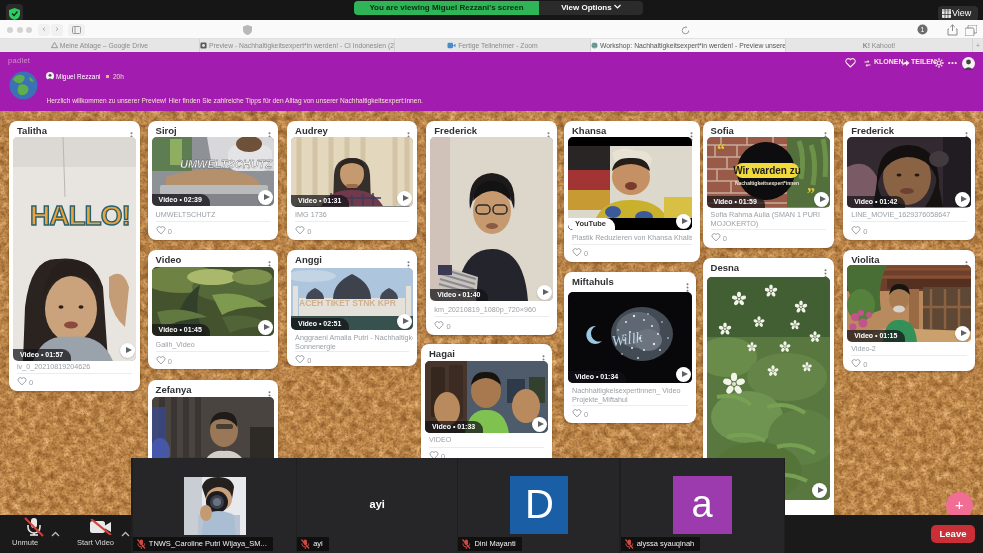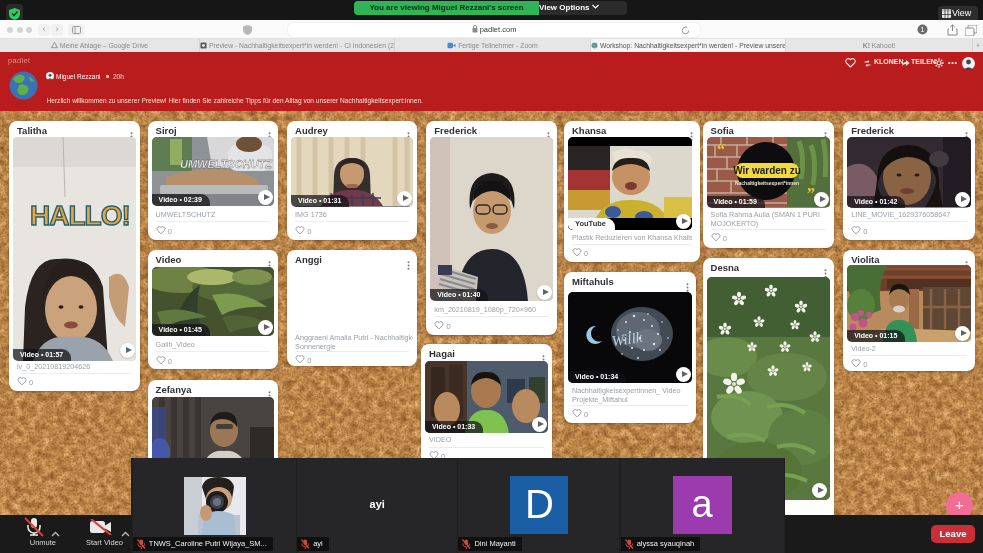--- a/index.html
+++ b/index.html
@@ -2,21 +2,21 @@
 <html><head><meta charset="utf-8">
 <style>
 *{margin:0;padding:0;box-sizing:border-box}
 html,body{width:983px;height:553px;overflow:hidden}
 body{position:relative;font-family:"Liberation Sans",sans-serif;background:#fff}
 .abs{position:absolute}
 
 #topbar{position:absolute;left:0;top:0;width:983px;height:20px;background:#161616}
 #shieldbox{position:absolute;left:6px;top:4px;width:17px;height:19px;background:#2a2a2a;border-radius:4px}
 #banner{position:absolute;left:354px;top:1px;width:185px;height:14px;background:#2fb457;border-radius:4px 0 0 4px;color:#07300f;font-size:8px;font-weight:bold;text-align:center;line-height:14px}
-#vopts{position:absolute;left:539px;top:1px;width:88px;height:14px;background:#2b2b2b;border-radius:0 4px 4px 0;color:#fff;font-size:8px;font-weight:bold;text-align:left;line-height:14px}
+#vopts{position:absolute;left:539px;top:1px;width:104px;height:14px;background:#2b2b2b;border-radius:0 4px 4px 0;color:#fff;font-size:8px;font-weight:bold;text-align:center;line-height:14px}
 #viewbtn{position:absolute;left:938px;top:6px;width:40px;height:15px;background:#2d2d2d;border-radius:4px;color:#fff;font-size:9px;line-height:15px;padding-left:14px}
 
 #toolbar{position:absolute;left:0;top:20px;width:983px;height:19px;background:#fbfafa;border-bottom:1px solid #e2e1e2}
 .tl{position:absolute;top:7px;width:6px;height:6px;border-radius:50%;background:#d4d3d4}
 .navbtn{position:absolute;top:4px;width:12px;height:12px;background:#f2f1f2;border-radius:3px;color:#9b9a9b;font-size:9px;line-height:11px;text-align:center}
 #urlbar{position:absolute;left:288px;top:2.5px;width:412px;height:14.5px;background:#fff;border-radius:5px;box-shadow:0 0 0 0.5px #e8e7e8}
 #urltxt{position:absolute;left:0;top:0;width:100%;text-align:center;font-size:7.5px;color:#3a3a3a;line-height:14.5px}
 
 #tabbar{position:absolute;left:0;top:39px;width:983px;height:13px;background:#e7e6e7}
 .tab{position:absolute;top:0;height:13px;font-size:6.8px;color:#8b8a8b;text-align:center;line-height:13px;overflow:hidden;white-space:nowrap;border-left:1px solid #d4d3d4}
@@ -39,21 +39,21 @@
 .sep{position:absolute;left:8px;right:8px;border-top:1px solid #ececec}
 .heart{position:absolute;left:8px;font-size:7.5px;color:#9aa0a6}
 
 #zbar{position:absolute;left:0;top:515px;width:983px;height:38px;background:#1a1a1a}
 #strip{position:absolute;left:131px;top:458px;width:653.5px;height:95px;background:#1f1f1f}
 .ztile{position:absolute;top:0;height:95px;background:#262628;overflow:hidden}
 .zname{position:absolute;left:0;bottom:2px;height:14px;background:rgba(10,10,10,0.75);color:#f0f0f0;font-size:7.5px;line-height:14px;padding:0 6px 0 16px;white-space:nowrap}
 .zinit{position:absolute;top:18px;width:58px;height:58px;color:#fff;font-size:40px;text-align:center;line-height:56px}
 #pinkplus{position:absolute;left:946px;top:492px;width:27px;height:27px;border-radius:50%;background:#f06d93;color:#fff;font-size:15px;text-align:center;line-height:26px}
 #leave{position:absolute;left:931px;top:525px;width:44px;height:18px;background:#ca2e36;border-radius:5px;color:#fff;font-size:9.5px;font-weight:bold;text-align:center;line-height:18px}
-.zlbl{position:absolute;font-size:7.5px;color:#d8d8d8;text-align:right}
+.zlbl{position:absolute;font-size:7.5px;color:#d8d8d8;text-align:left}
 </style></head>
 <body>
 
 <svg class="abs" style="left:0;top:52px" width="983" height="501" xmlns="http://www.w3.org/2000/svg">
 <filter id="cork" x="0" y="0" width="100%" height="100%" color-interpolation-filters="sRGB">
 <feTurbulence type="fractalNoise" baseFrequency="0.14" numOctaves="4" seed="7"></feTurbulence>
 <feColorMatrix type="matrix" values="1 0 0 0 0  1 0 0 0 0  1 0 0 0 0  0 0 0 0 1"></feColorMatrix>
 <feComponentTransfer>
 <feFuncR type="table" tableValues="0.53 0.65 0.77 0.88 0.98"></feFuncR>
 <feFuncG type="table" tableValues="0.33 0.44 0.55 0.67 0.80"></feFuncG>
@@ -187,20 +187,33 @@
           <path d="M5.5 8.8 L1.6 4.8 A2.45 2.45 0 1 1 5.5 1.7 A2.45 2.45 0 1 1 9.4 4.8Z" fill="none" stroke="#9aa0a6" stroke-width="1.1"></path>
         </svg> 0</div>
     </div>
     <div class="card" style="left:287.1px;top:250.1px;width:130.2px;height:116.4px">
       <div class="ttl">Anggi</div>
       <div class="dots"><svg width="3" height="9" viewBox="0 0 3 9">
           <circle cx="1.5" cy="1.2" r="1" fill="#7a7d82"></circle>
           <circle cx="1.5" cy="4.5" r="1" fill="#7a7d82"></circle>
           <circle cx="1.5" cy="7.8" r="1" fill="#7a7d82"></circle>
         </svg></div>
+      <div class="thumb" style="top:17.900000000000006px;width:122.19999999999999px;height:62px"><svg width="122" height="62" viewBox="0 0 122 62" xmlns="http://www.w3.org/2000/svg">
+          <rect width="122" height="62" fill="#aec6dd"></rect>
+          <ellipse cx="20" cy="8" rx="25" ry="6" fill="#c3d4e4"></ellipse>
+          <rect x="8" y="30" width="106" height="19" fill="#e4e1da"></rect>
+          <path d="M61 6 Q80 15 80 31 H42 Q42 15 61 6Z" fill="#3d424d"></path>
+          <path d="M24 20 Q33 24 33 31 H15 Q15 24 24 20Z" fill="#434854"></path>
+          <path d="M98 20 Q107 24 107 31 H89 Q89 24 98 20Z" fill="#434854"></path>
+          <rect x="2" y="18" width="5" height="32" fill="#e4e0da"></rect>
+          <rect x="115" y="18" width="5" height="32" fill="#e4e0da"></rect>
+          <path d="M4 12 L4.5 6 L6 12Z" fill="#d8d4ce"></path>
+          <rect x="0" y="48" width="122" height="14" fill="#37514e"></rect>
+          <text x="8" y="38" font-family="Liberation Sans" font-weight="bold" font-size="8.5" fill="#c08040" opacity="0.5">ACEH TIKET STNK KPR</text>
+        </svg><div class="pill">Video • 02:51</div><div class="play" style="right:1px;bottom:1px"></div></div>
       <div class="fn" style="top:84.4px;width:118.19999999999999px">Anggraeni Amalia Putri - Nachhaltigkeit<br>Sonnenergie</div>
       <div class="sep" style="top:101.4px"></div>
       <div class="heart" style="top:105.4px"><svg width="10" height="9" viewBox="0 0 11 10" style="vertical-align:-1px">
           <path d="M5.5 8.8 L1.6 4.8 A2.45 2.45 0 1 1 5.5 1.7 A2.45 2.45 0 1 1 9.4 4.8Z" fill="none" stroke="#9aa0a6" stroke-width="1.1"></path>
         </svg> 0</div>
     </div>
     <div class="card" style="left:426.3px;top:120.7px;width:130.5px;height:214.3px">
       <div class="ttl">Frederick</div>
       <div class="dots"><svg width="3" height="9" viewBox="0 0 3 9">
           <circle cx="1.5" cy="1.2" r="1" fill="#7a7d82"></circle>
@@ -525,21 +538,21 @@
           <path d="M36 77 Q38 54 52 55 Q68 54 70 77Z" fill="#339058"></path>
         </svg><div class="pill">Video • 01:15</div><div class="play" style="right:1px;bottom:1px"></div></div>
       <div class="fn" style="top:95.80000000000001px;width:119.6px">Video-2</div>
       <div class="sep" style="top:105.80000000000001px"></div>
       <div class="heart" style="top:109.80000000000001px"><svg width="10" height="9" viewBox="0 0 11 10" style="vertical-align:-1px">
           <path d="M5.5 8.8 L1.6 4.8 A2.45 2.45 0 1 1 5.5 1.7 A2.45 2.45 0 1 1 9.4 4.8Z" fill="none" stroke="#9aa0a6" stroke-width="1.1"></path>
         </svg> 0</div>
     </div>
   </div>
 
-<div id="phead2" class="abs" style="left:0;top:52px;width:983px;height:59px;background:#b91c1c">
+<div id="phead2" class="abs" style="left:0;top:52px;width:983px;height:59px;background:#a21caf">
 <div id="plogo">padlet</div>
 <svg class="abs" style="left:9px;top:19px" width="29" height="29" viewBox="0 0 29 29">
       <circle cx="14.5" cy="14.5" r="14" fill="#3a72b5"></circle>
       <path d="M4 8 Q8 3 13 4 Q17 5 15 9 Q13 13 9 12 Q5 11 4 8Z" fill="#5fae4e"></path>
       <path d="M10 14 Q15 12 18 15 Q21 18 18 22 Q14 26 10 23 Q7 20 10 14Z" fill="#5fae4e"></path>
       <path d="M20 6 Q24 7 25 11 L21 10Z" fill="#5fae4e"></path>
     </svg>
 <svg class="abs" style="left:46px;top:20px" width="8" height="8">
       <circle cx="4" cy="4" r="4" fill="#f3f3f3"></circle>
       <circle cx="4" cy="3.2" r="1.5" fill="#555"></circle>
@@ -604,26 +617,20 @@
     <div class="tl" style="left:26px"></div>
 <div class="navbtn" style="left:38px">‹</div>
 <div class="navbtn" style="left:51px">›</div>
 <div class="navbtn" style="left:68px;width:17px"><svg width="9" height="8" viewBox="0 0 9 8" style="margin-top:2px">
         <rect x="0.5" y="0.5" width="8" height="7" rx="1" fill="none" stroke="#9b9a9b" stroke-width="1"></rect>
         <line x1="3" y1="0.5" x2="3" y2="7.5" stroke="#9b9a9b" stroke-width="1"></line>
       </svg></div>
 <svg class="abs" style="left:243px;top:5px" width="9" height="10" viewBox="0 0 9 10">
       <path d="M4.5 0 L9 1.6 V5 Q9 8.6 4.5 10 Q0 8.6 0 5 V1.6Z" fill="#b9b8b9"></path>
     </svg>
-<div id="urlbar">
-      <div id="urltxt"><svg width="6" height="8" viewBox="0 0 6 8" style="vertical-align:-1px">
-          <rect x="0.5" y="3" width="5" height="4.5" rx="0.8" fill="#8a8a8a"></rect>
-          <path d="M1.5 3 V2 A1.5 1.5 0 0 1 4.5 2 V3" fill="none" stroke="#8a8a8a" stroke-width="1"></path>
-        </svg> padlet.com</div>
-    </div>
 <svg class="abs" style="left:681px;top:6px" width="9" height="9" viewBox="0 0 9 9">
       <path d="M7.8 4.5 A3.3 3.3 0 1 1 4.5 1.2" fill="none" stroke="#9b9a9b" stroke-width="1"></path>
       <path d="M4.5 0 L6.3 1.2 L4.5 2.4Z" fill="#9b9a9b"></path>
     </svg>
 <svg class="abs" style="left:917px;top:4px" width="11" height="11">
       <circle cx="5.5" cy="5.5" r="5" fill="#6d6c6d"></circle>
       <text x="5.5" y="8" font-size="7" fill="#fff" text-anchor="middle" font-family="Liberation Sans">1</text>
     </svg>
 <svg class="abs" style="left:947px;top:4px" width="11" height="12" viewBox="0 0 11 12">
       <path d="M2 5 H1 V11 H10 V5 H9" fill="none" stroke="#8b8a8b" stroke-width="1"></path>

